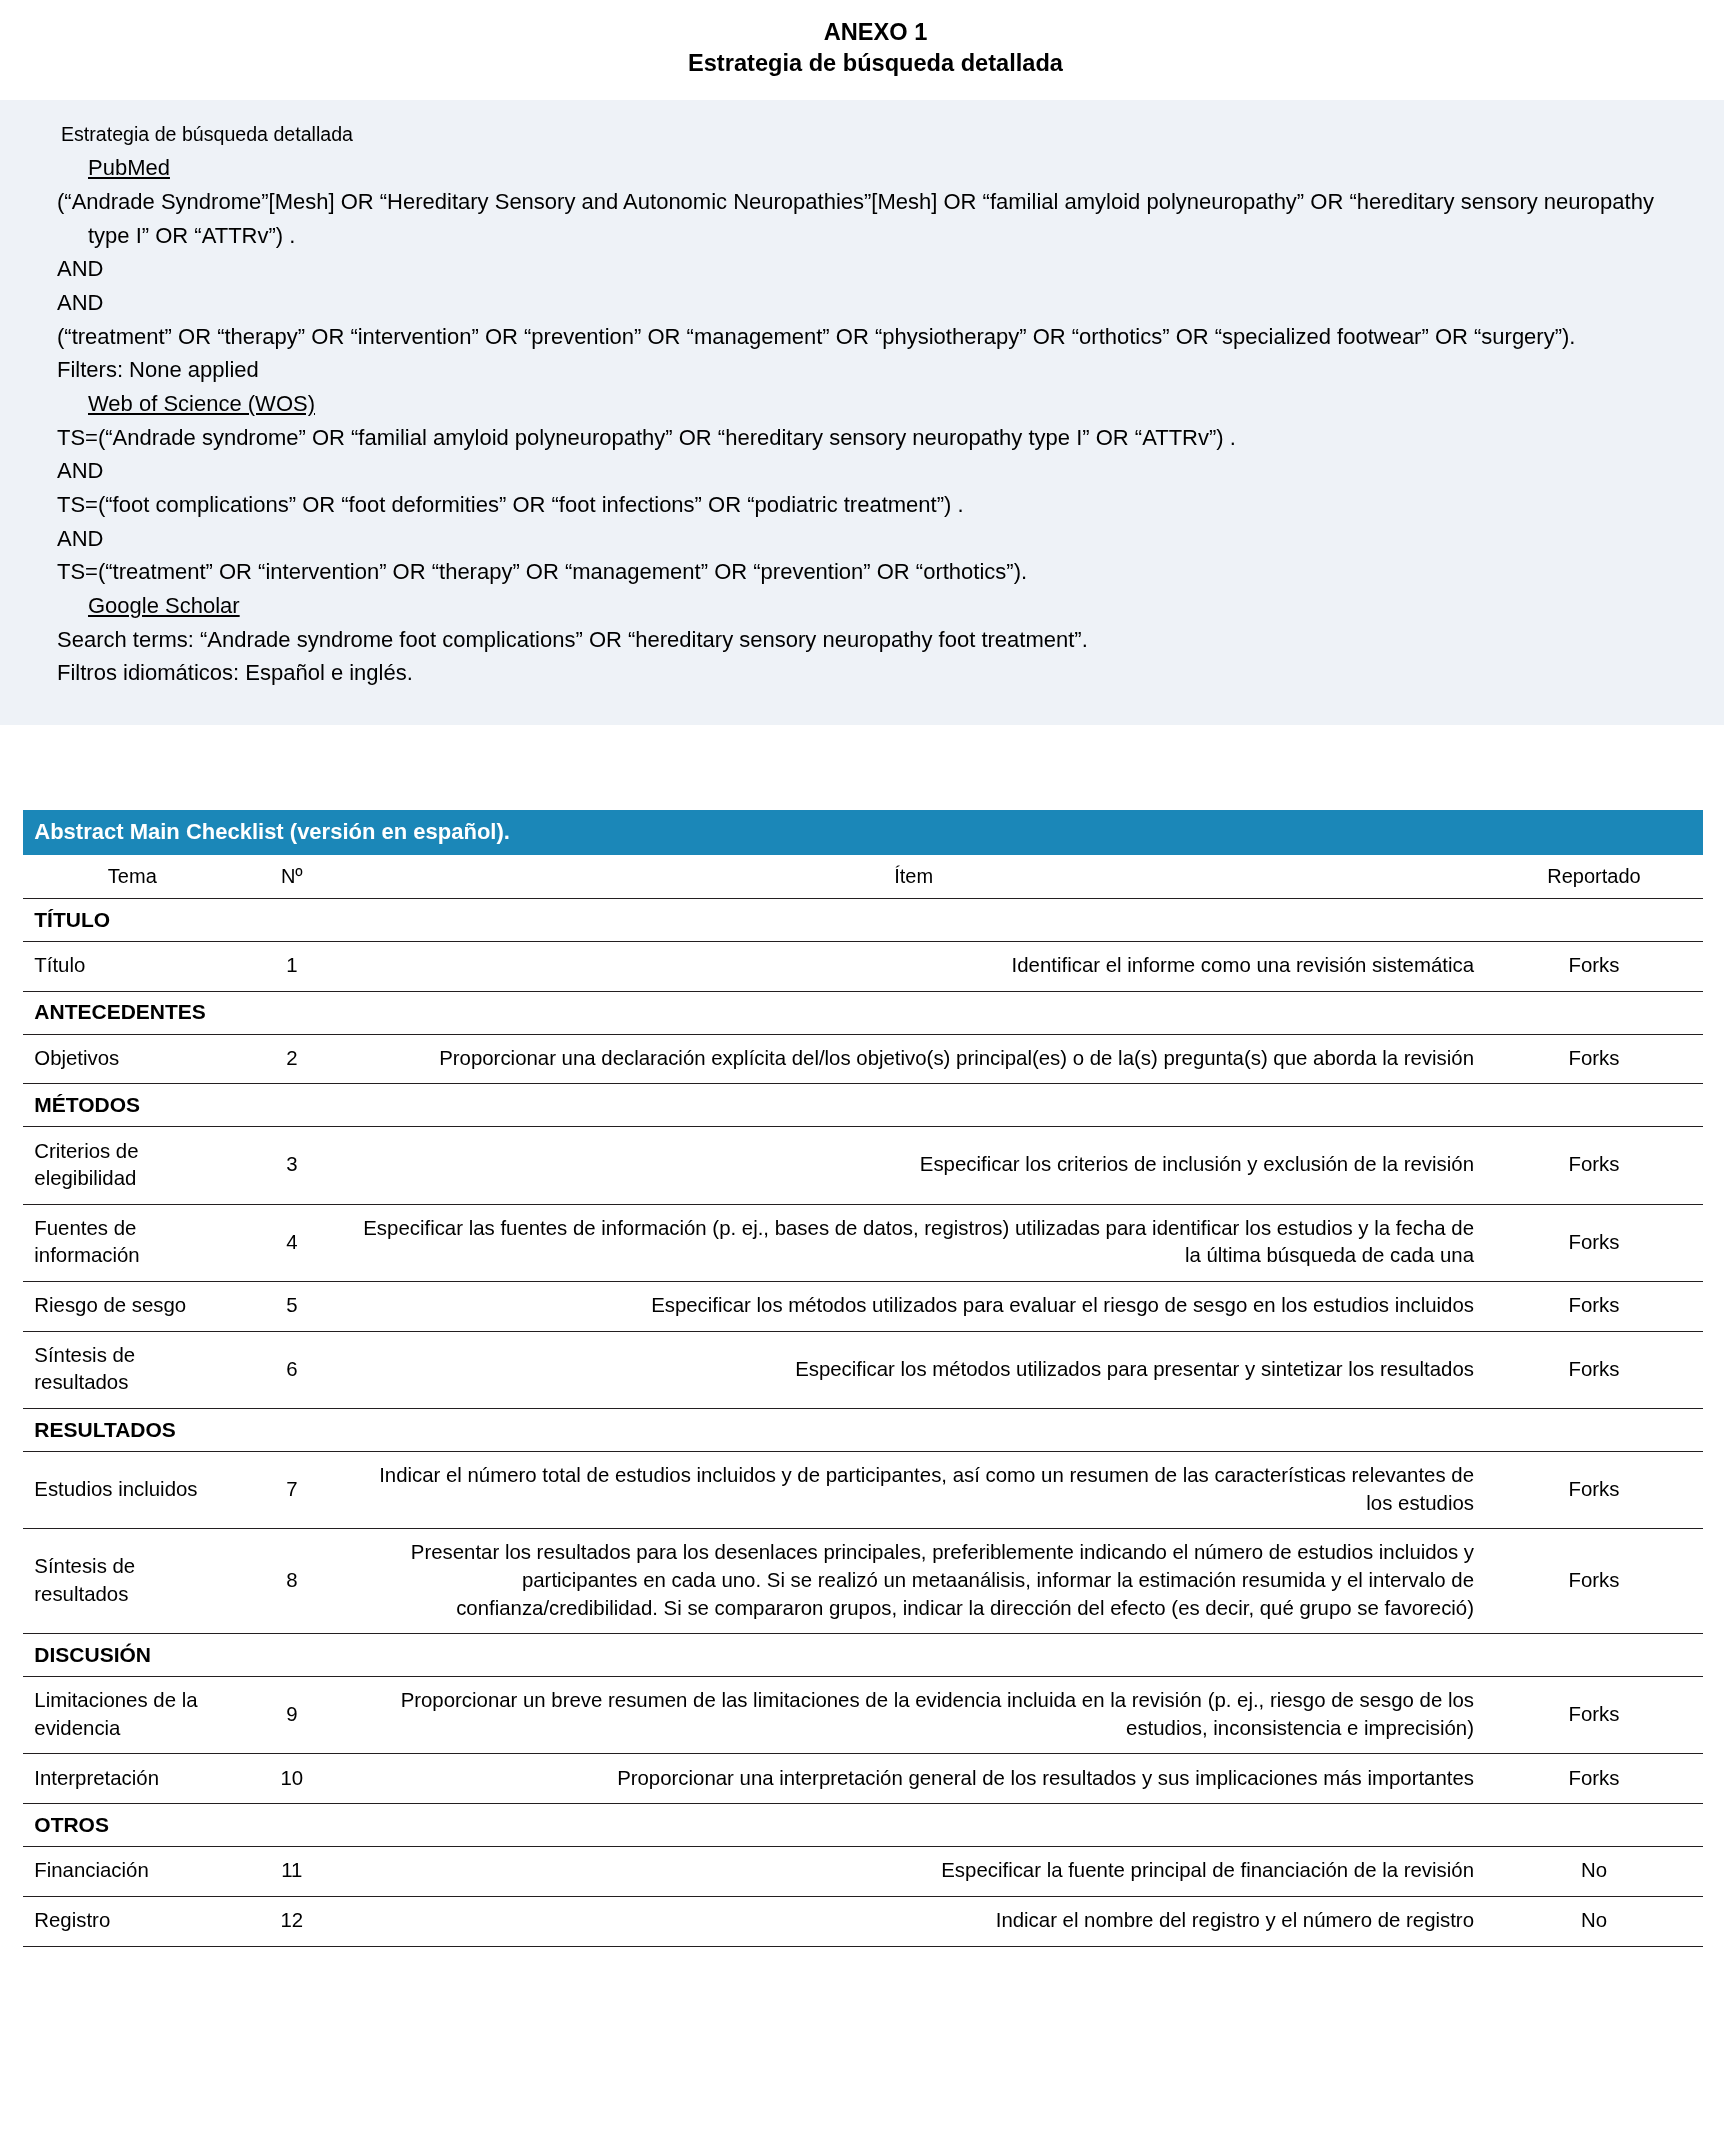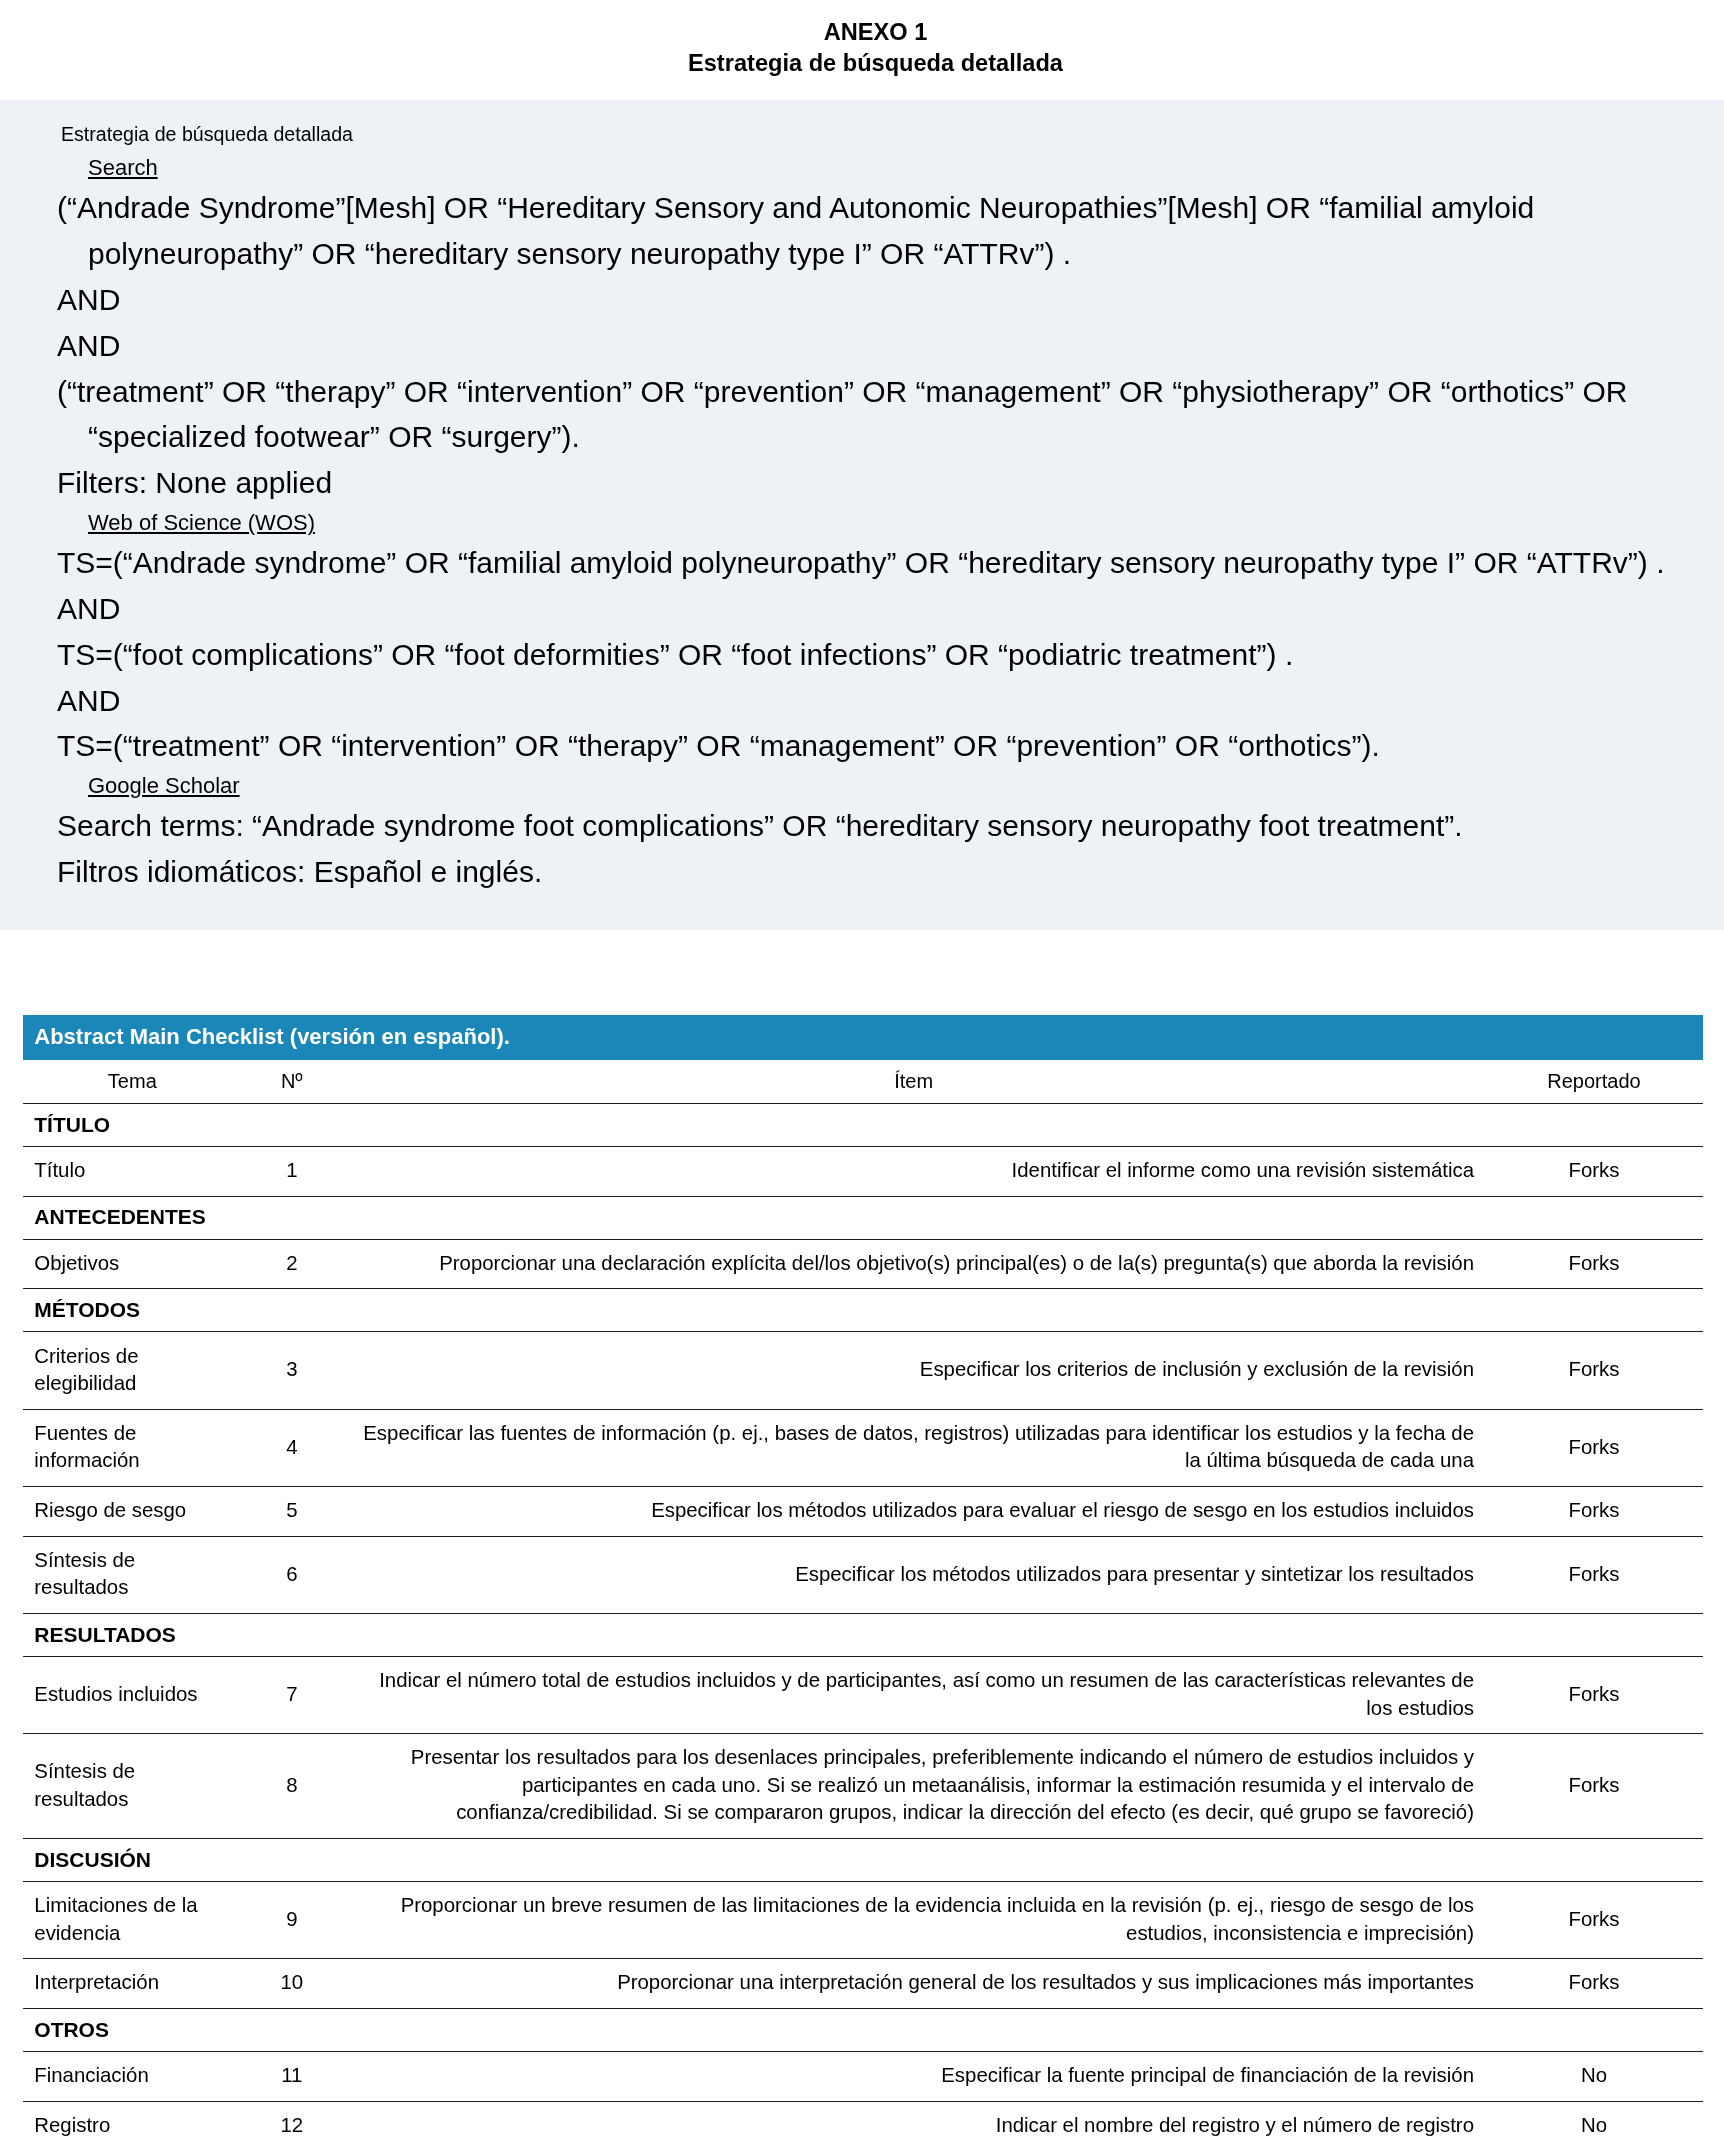--- a/index.html
+++ b/index.html
@@ -37,21 +37,21 @@
     padding: 20.4px 31px 35px 31px;
     box-sizing: border-box;
   }
   .anexo-intro {
     font-size: 19.6px;
     line-height: 1.5;
     padding-left: 30px;
     margin-bottom: 1.6px;
   }
   .strategy-line {
-    font-size: 30px;
+    font-size: 22px;
     line-height: 1.53;
     padding-left: 57px;
     text-indent: 0px;
   }
   .strategy-line.hang {
     padding-left: 57px;
     text-indent: -31px;
   }
   .db-label {
     font-size: 22px;
@@ -125,21 +125,21 @@
 
   <div class="doc-header">
     <span>ANEXO 1</span>
     <span class="line2">Estrategia de búsqueda detallada</span>
   </div>
 
   <div class="anexo-box">
     <div class="anexo-intro">Estrategia de búsqueda detallada</div>
 
     <div class="db-label">
-      <span>Search</span>
+      <span>PubMed</span>
     </div>
     <div id="pubmed-lines">
         <div class="strategy-line hang">(“Andrade Syndrome”[Mesh] OR “Hereditary Sensory and Autonomic Neuropathies”[Mesh] OR “familial amyloid polyneuropathy” OR “hereditary sensory neuropathy type I” OR “ATTRv”) .</div>
         <div class="strategy-line hang">AND</div>
         <div class="strategy-line hang">AND</div>
         <div class="strategy-line hang">(“treatment” OR “therapy” OR “intervention” OR “prevention” OR “management” OR “physiotherapy” OR “orthotics” OR “specialized footwear” OR “surgery”).</div>
         <div class="strategy-line hang">Filters: None applied</div>
       </div>
 
     <div class="db-label">

